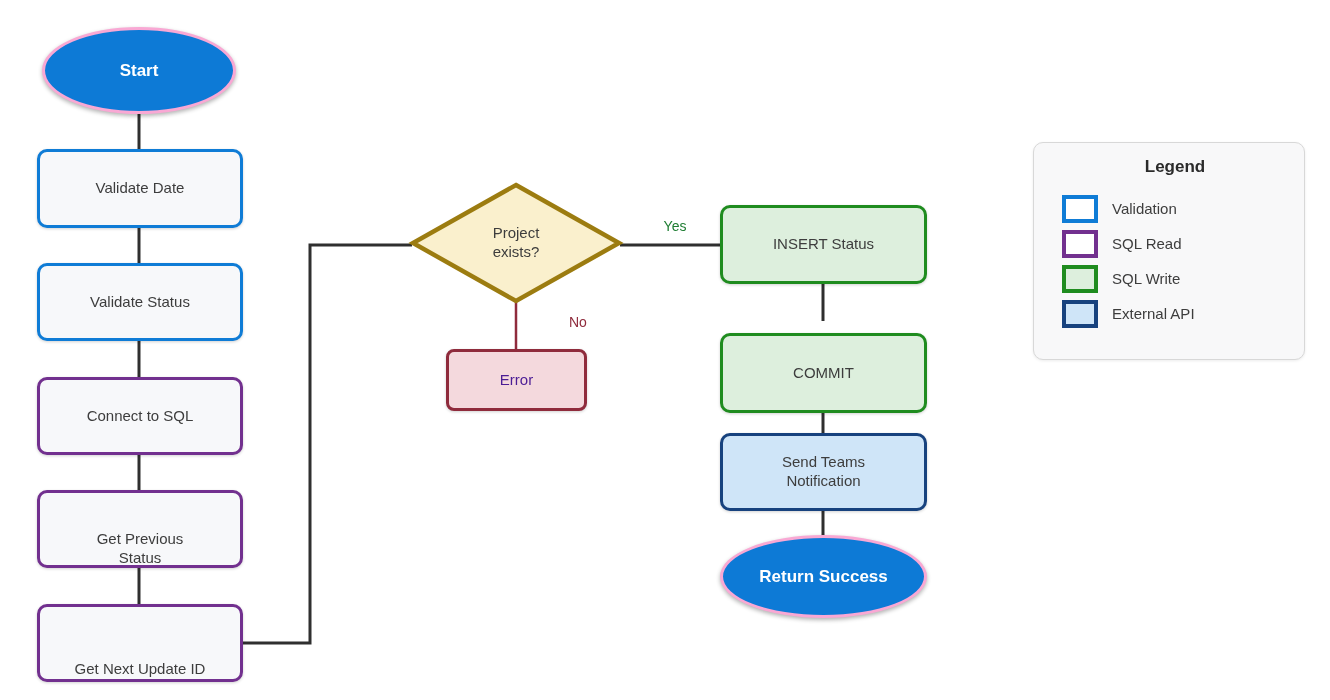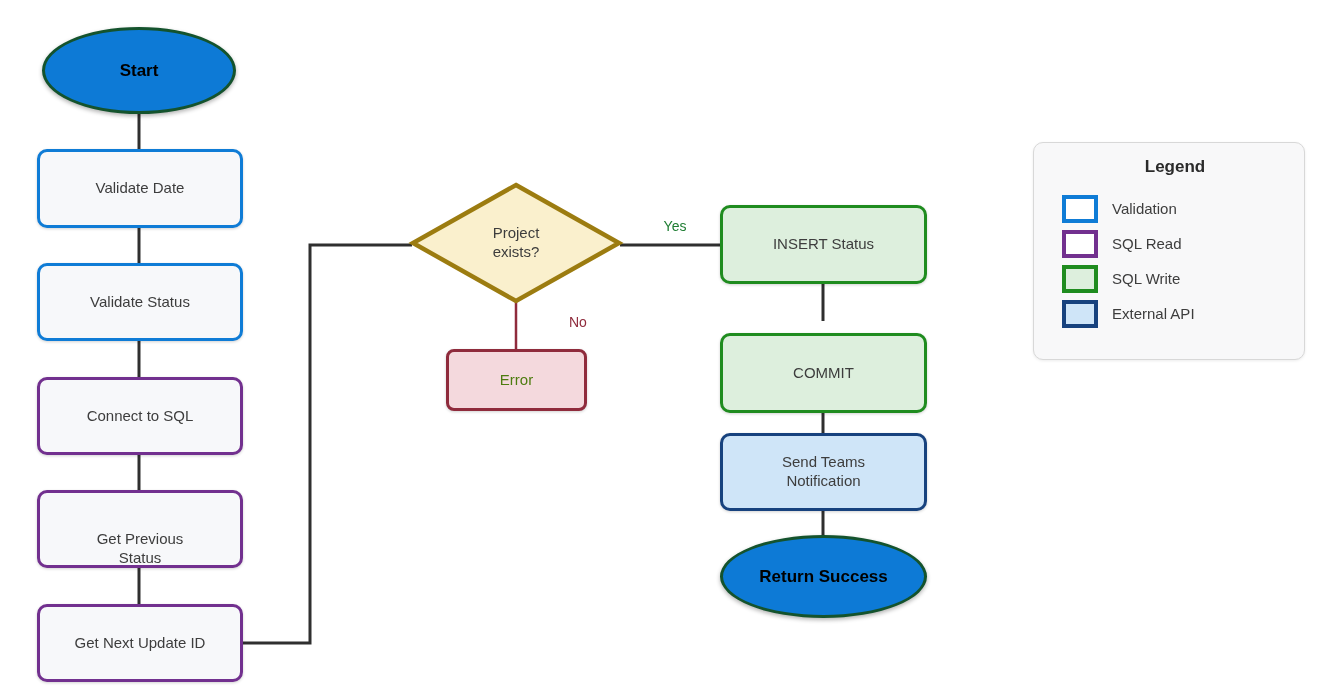--- a/index.html
+++ b/index.html
@@ -37,41 +37,41 @@
   .rect {
     border-radius: 10px;
     border: 3px solid #999;
     background: #f7f8fa;
     box-shadow: 0 1px 3px rgba(0,0,0,0.18);
   }
   .validation   { border-color: #0f7cd6; }
   .sql-read     { border-color: #72308f; }
   .sql-write    { border-color: #1f8c1f; background: #ddefdd; }
   .external-api { border-color: #17427e; background: #cfe5f8; }
-  .error-node   { border-color: #8f2b3c; background: #f4d9dd; color: #4d7c0f; border-radius: 8px; }
+  .error-node   { border-color: #8f2b3c; background: #f4d9dd; color: #4c1d95; border-radius: 8px; }
   .terminal {
     background: #0d7ad6;
-    border: 3px solid #14532d;
+    border: 3px solid #f9a8d4;
     border-radius: 50%;
-    color: #000000;
+    color: #ffffff;
     font-weight: bold;
     font-size: 17px;
     box-shadow: 0 2px 4px rgba(0,0,0,0.3);
   }
   .wrap-90  { display: inline-block; max-width: 95px; text-align: center; }
   .wrap-110 { display: inline-block; max-width: 115px; margin-top: 40px; }
   .wrap-130 { display: inline-block; max-width: 130px; }
 
   
   #node-start            { left: 42px;  top: 27px;  width: 194px; height: 87px; }
   #node-validate-date    { left: 37px;  top: 149px; width: 206px; height: 79px; }
   #node-validate-status  { left: 37px;  top: 263px; width: 206px; height: 78px; }
   #node-connect-sql      { left: 37px;  top: 377px; width: 206px; height: 78px; }
   #node-get-prev         { left: 37px;  top: 490px; width: 206px; height: 78px; }
-  #node-get-next         { left: 37px;  top: 604px; width: 206px; height: 78px; }
+  #node-get-next         { left: 37px;  top: 604px; width: 206px; height: 78px; align-items: flex-end; }
   #diamond-shape         { position: absolute; left: 406px; top: 178px; width: 220px; height: 130px; z-index: 2; }
   #node-project-exists   { left: 413px; top: 185px; width: 206px; height: 116px; background: transparent; z-index: 3; }
   #node-error            { left: 446px; top: 349px; width: 141px; height: 62px; }
   #node-insert-status    { left: 720px; top: 205px; width: 207px; height: 79px; }
   #node-commit           { left: 720px; top: 318px; width: 207px; height: 80px; margin-top: 15px; }
   #node-send-teams       { left: 720px; top: 433px; width: 207px; height: 78px; }
   #node-return-success   { left: 720px; top: 535px; width: 207px; height: 83px; }
 
   
   .edge-label {

